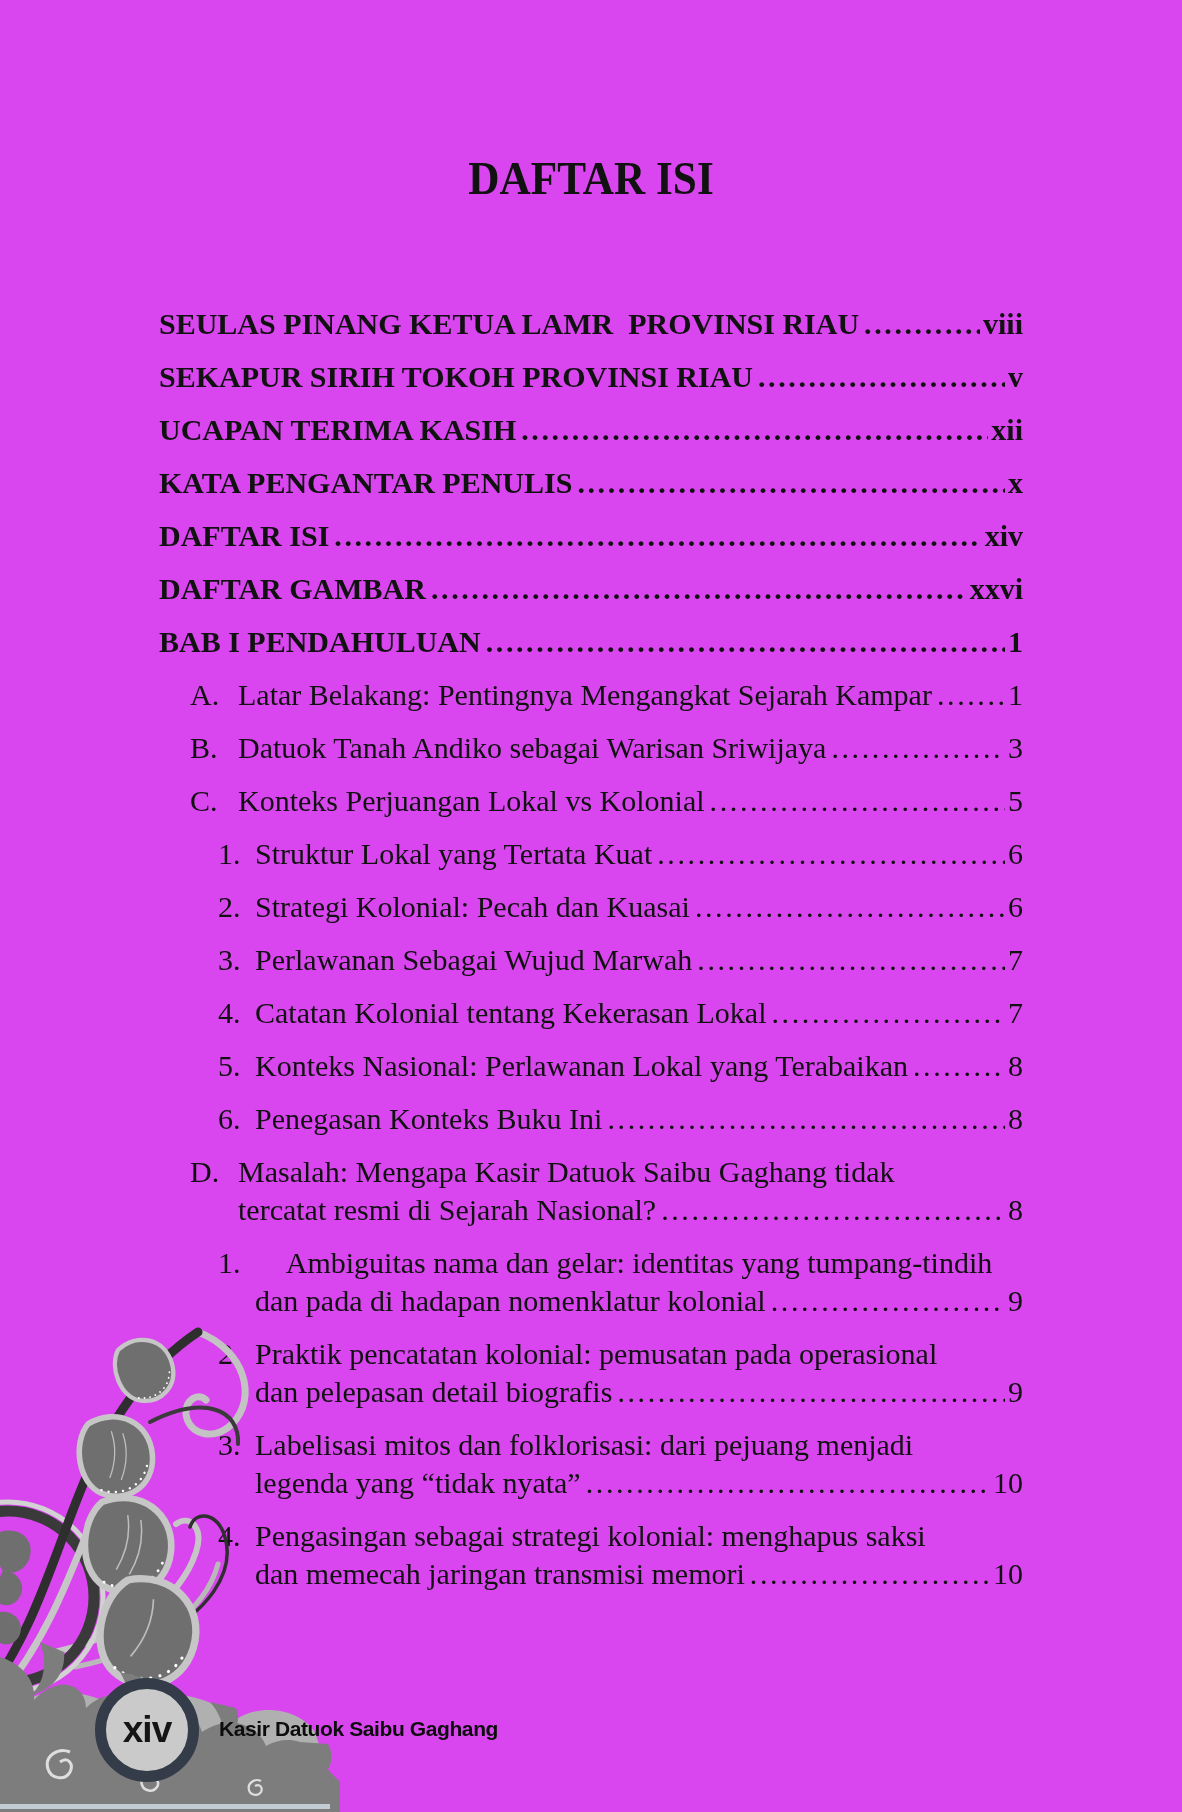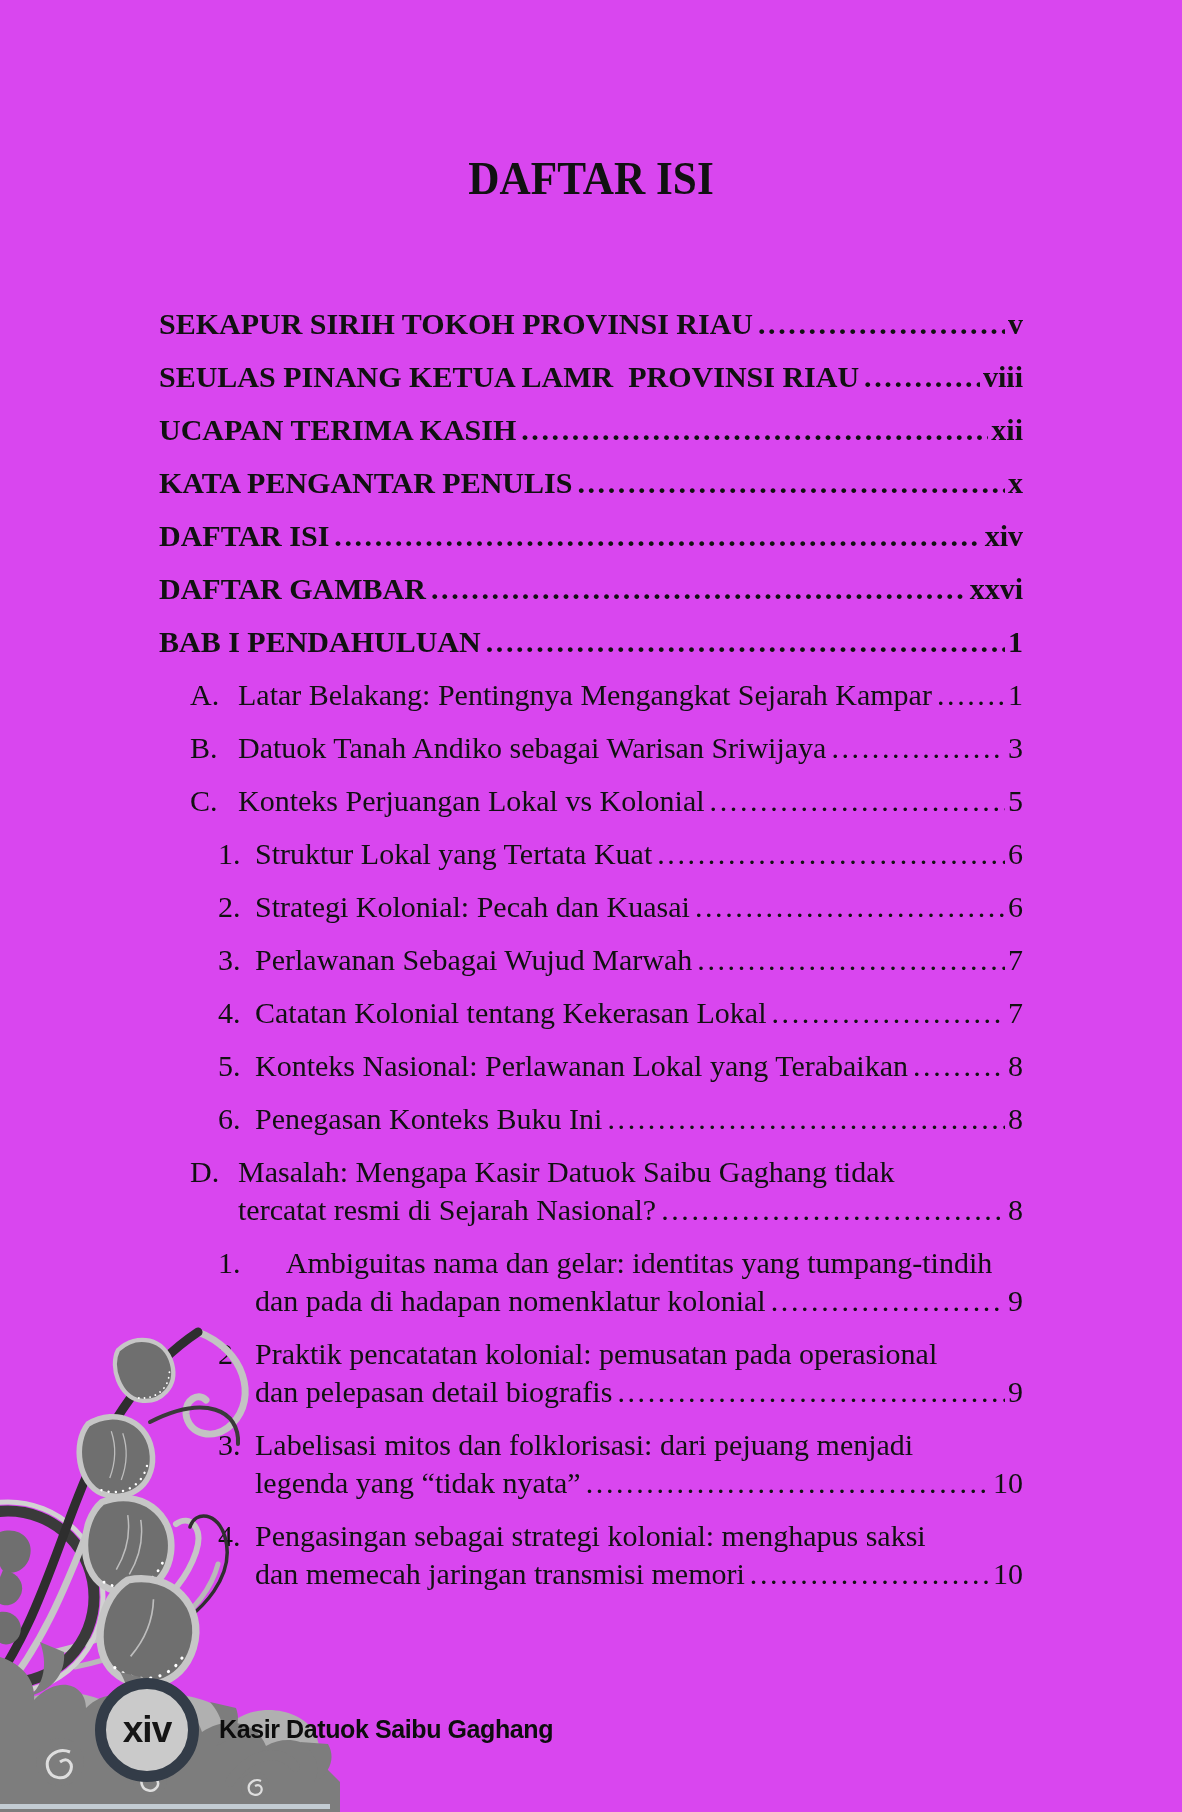--- a/index.html
+++ b/index.html
@@ -39,50 +39,50 @@
     background:#cacaca; border:11px solid #333c48; border-radius:50%;
     display:flex; align-items:center; justify-content:center; z-index:5;
   }
   .badge span{
     font-family:"Liberation Sans", sans-serif; font-weight:bold;
     font-size:37px; color:#151515; letter-spacing:-1px;
   }
   .running-title{
     position:absolute; left:219px; top:1711px; z-index:5;
     font-family:"Liberation Sans", sans-serif; font-weight:bold;
-    font-size:25px; line-height:36px; letter-spacing:-0.4px; color:#0d0d0d;
+    font-size:21px; line-height:36px; letter-spacing:-0.4px; color:#0d0d0d;
   }
   .ornament{position:absolute; left:0; top:1312px; width:380px; height:500px; z-index:1;}
 </style>
 </head>
 <body>
 
 <div class="page">
 
   <div class="page-title">DAFTAR ISI</div>
 
   <div class="toc" id="toc">
   <div class="entry lv0 bold">
 
     <span class="body">
       <span class="lastline">
+        <span class="txt">SEULAS PINANG KETUA LAMR  PROVINSI RIAU</span>
+        <span class="dots"></span>
+        <span class="pg">viii</span>
+      </span>
+    </span>
+  </div>
+
+  <div class="entry lv0 bold">
+
+    <span class="body">
+      <span class="lastline">
         <span class="txt">SEKAPUR SIRIH TOKOH PROVINSI RIAU</span>
         <span class="dots"></span>
         <span class="pg">v</span>
-      </span>
-    </span>
-  </div>
-
-  <div class="entry lv0 bold">
-
-    <span class="body">
-      <span class="lastline">
-        <span class="txt">SEULAS PINANG KETUA LAMR  PROVINSI RIAU</span>
-        <span class="dots"></span>
-        <span class="pg">viii</span>
       </span>
     </span>
   </div>
 
   <div class="entry lv0 bold">
 
     <span class="body">
       <span class="lastline">
         <span class="txt">UCAPAN TERIMA KASIH</span>
         <span class="dots"></span>

